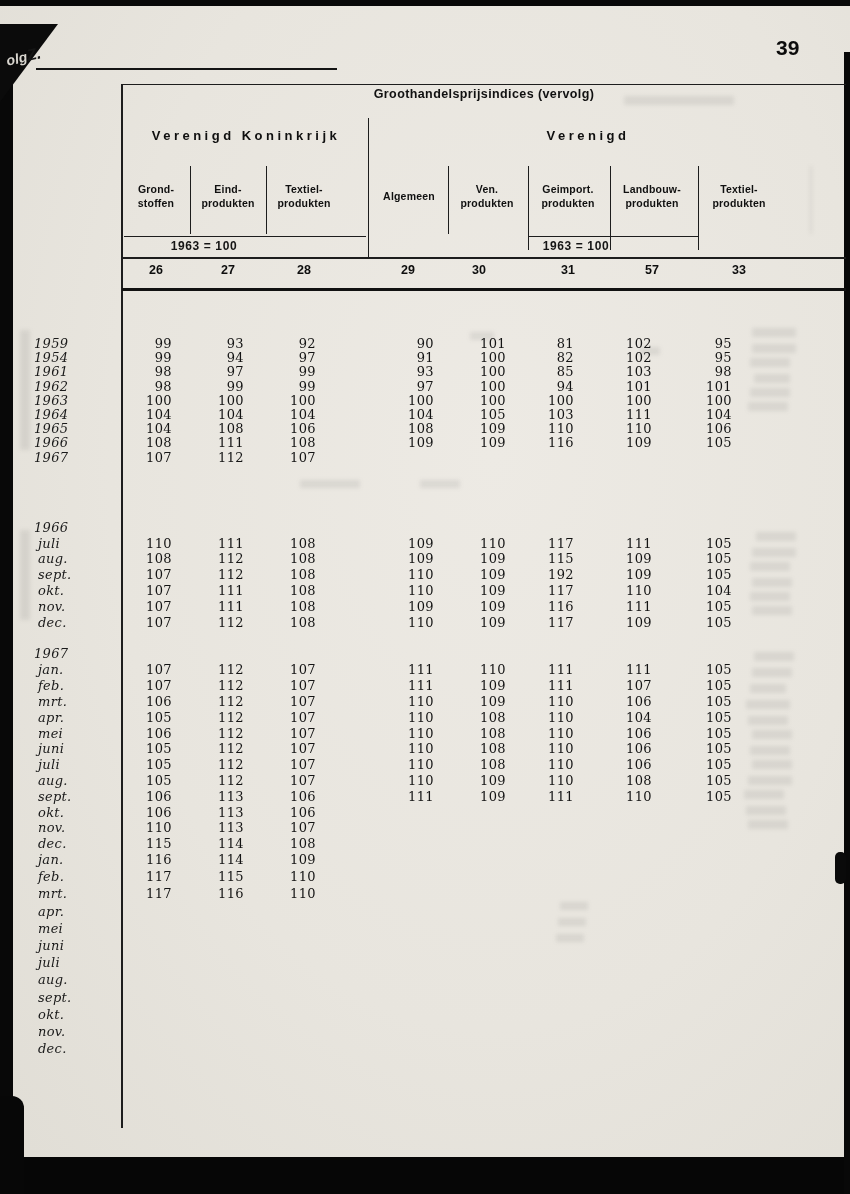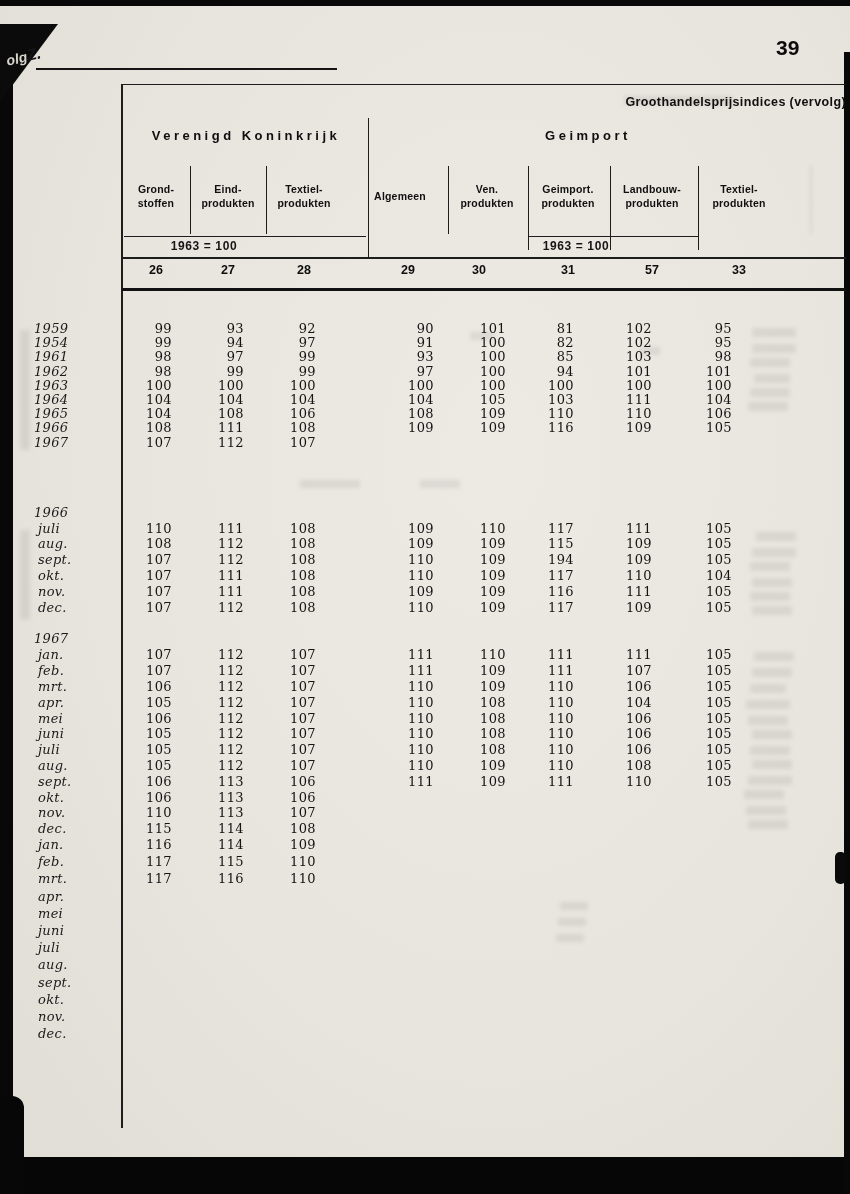--- a/index.html
+++ b/index.html
@@ -16,35 +16,35 @@
   .blob-right{position:absolute;left:835px;top:852px;width:11px;height:32px;background:#0a0a0a;border-radius:5px;}
   .corner-patch{position:absolute;left:0;top:24px;width:58px;height:78px;background:#0b0b0b;clip-path:polygon(0 0,100% 0,0 100%);}
   .corner-text{position:absolute;left:6px;top:48px;transform:rotate(-13deg);font:bold italic 14px "Liberation Sans",sans-serif;white-space:nowrap;}
   .c-light{color:#d9d6cf;}
   .c-dark{color:#151515;font-size:16px;}
   
   .ph-title{position:absolute;left:44px;top:46px;font:bold 15px "Liberation Sans",sans-serif;letter-spacing:.5px;color:#0d0d0d;white-space:nowrap;}
   .ph-underline{position:absolute;left:36px;top:68px;width:301px;height:2px;background:#141414;}
   .page-num{position:absolute;left:776px;top:36px;font:bold 21px "Liberation Sans",sans-serif;color:#0c0c0c;}
   
-  .ttitle{position:absolute;left:122px;top:87px;width:724px;text-align:right;
-          font:bold 12.5px "Liberation Sans",sans-serif;letter-spacing:.4px;color:#101010;margin-top:8px;}
+  .ttitle{position:absolute;left:122px;top:87px;width:724px;text-align:center;
+          font:bold 12.5px "Liberation Sans",sans-serif;letter-spacing:.4px;color:#101010;}
   .ln{position:absolute;background:#1d1d1d;}
   .ghead{position:absolute;top:128px;text-align:center;font:bold 13px "Liberation Sans",sans-serif;
          letter-spacing:3.5px;color:#0f0f0f;white-space:nowrap;}
   .g-uk{left:124px;width:244px;}
   .g-ven{left:470px;width:236px;}
   .base{position:absolute;top:239px;text-align:center;font:bold 12px "Liberation Sans",sans-serif;letter-spacing:.6px;color:#151515;}
   .b-uk{left:148px;width:112px;}
   .b-ven{left:520px;width:112px;}
   .chead{position:absolute;top:165px;height:64px;display:flex;align-items:center;justify-content:center;
          text-align:center;font:bold 10.5px/1.3 "Liberation Sans",sans-serif;white-space:pre-line;color:#101010;letter-spacing:.2px;}
   .cnum{position:absolute;top:263px;text-align:center;font:bold 12.5px "Liberation Sans",sans-serif;color:#0e0e0e;}
   
-  .tbody{position:absolute;left:0;top:321px;width:850px;}
+  .tbody{position:absolute;left:0;top:336px;width:850px;}
   .trow{position:relative;}
   .trow.year{height:14.2px;}
   .trow.month{height:15.8px;}
   .trow.month.tall{height:17.2px;}
   .trow.section{height:16px;}
   .rlabel{position:absolute;left:34px;top:0;font:italic 13px "DejaVu Serif",serif;color:#1a1a1a;letter-spacing:.3px;white-space:nowrap;}
   .trow.month .rlabel{left:38px;}
   .cell{position:absolute;top:0;text-align:right;font:13px "DejaVu Serif",serif;color:#141414;letter-spacing:.4px;}
   
   .ghost{position:absolute;background:rgba(70,70,70,.10);filter:blur(2px);border-radius:2px;}
@@ -115,32 +115,32 @@
   <div class="ln" style="left:448px;top:166px;width:1px;height:68px;"></div>
   <div class="ln" style="left:528px;top:166px;width:1px;height:84px;"></div>
   <div class="ln" style="left:610px;top:166px;width:1px;height:84px;"></div>
   <div class="ln" style="left:698px;top:166px;width:1px;height:84px;"></div>
   <div class="ln" style="left:124px;top:236px;width:242px;height:1px;"></div>
   <div class="ln" style="left:528px;top:236px;width:170px;height:1px;"></div>
   <div class="ln" style="left:122px;top:257px;width:724px;height:1.5px;"></div>
   <div class="ln" style="left:122px;top:288px;width:724px;height:3px;background:#111;"></div>
 
   <div class="ghead g-uk">Verenigd Koninkrijk</div>
-  <div class="ghead g-ven">Geimport</div>
+  <div class="ghead g-ven">Verenigd</div>
   <div class="base b-uk">1963 = 100</div>
   <div class="base b-ven">1963 = 100</div>
 
   <div id="colheads">
       <div class="chead" style="left: 124px; width: 64px; text-align: center;">Grond-
 stoffen</div>
       <div class="chead" style="left: 190px; width: 76px;">Eind-
 produkten</div>
       <div class="chead" style="left: 266px; width: 76px;">Textiel-
 produkten</div>
-      <div class="chead" style="left: 362px; width: 76px;">Algemeen</div>
+      <div class="chead" style="left: 371px; width: 76px;">Algemeen</div>
       <div class="chead" style="left: 448px; width: 78px;">Ven.
 produkten</div>
       <div class="chead" style="left: 528px; width: 80px;">Geimport.
 produkten</div>
       <div class="chead" style="left: 610px; width: 84px;">Landbouw-
 produkten</div>
       <div class="chead" style="left: 696px; width: 86px;">Textiel-
 produkten</div>
     </div>
   <div id="colnums">
@@ -273,21 +273,21 @@
         <span class="cell" style="left: 576px; width: 76px;">109</span>
         <span class="cell" style="left: 654px; width: 78px;">105</span>
       </div>
       <div class="trow month">
         <span class="rlabel">sept.</span>
         <span class="cell" style="left: 122px; width: 50px;">107</span>
         <span class="cell" style="left: 174px; width: 70px;">112</span>
         <span class="cell" style="left: 246px; width: 70px;">108</span>
         <span class="cell" style="left: 318px; width: 116px;">110</span>
         <span class="cell" style="left: 436px; width: 70px;">109</span>
-        <span class="cell" style="left: 508px; width: 66px;">194</span>
+        <span class="cell" style="left: 508px; width: 66px;">192</span>
         <span class="cell" style="left: 576px; width: 76px;">109</span>
         <span class="cell" style="left: 654px; width: 78px;">105</span>
       </div>
       <div class="trow month">
         <span class="rlabel">okt.</span>
         <span class="cell" style="left: 122px; width: 50px;">107</span>
         <span class="cell" style="left: 174px; width: 70px;">111</span>
         <span class="cell" style="left: 246px; width: 70px;">108</span>
         <span class="cell" style="left: 318px; width: 116px;">110</span>
         <span class="cell" style="left: 436px; width: 70px;">109</span>

